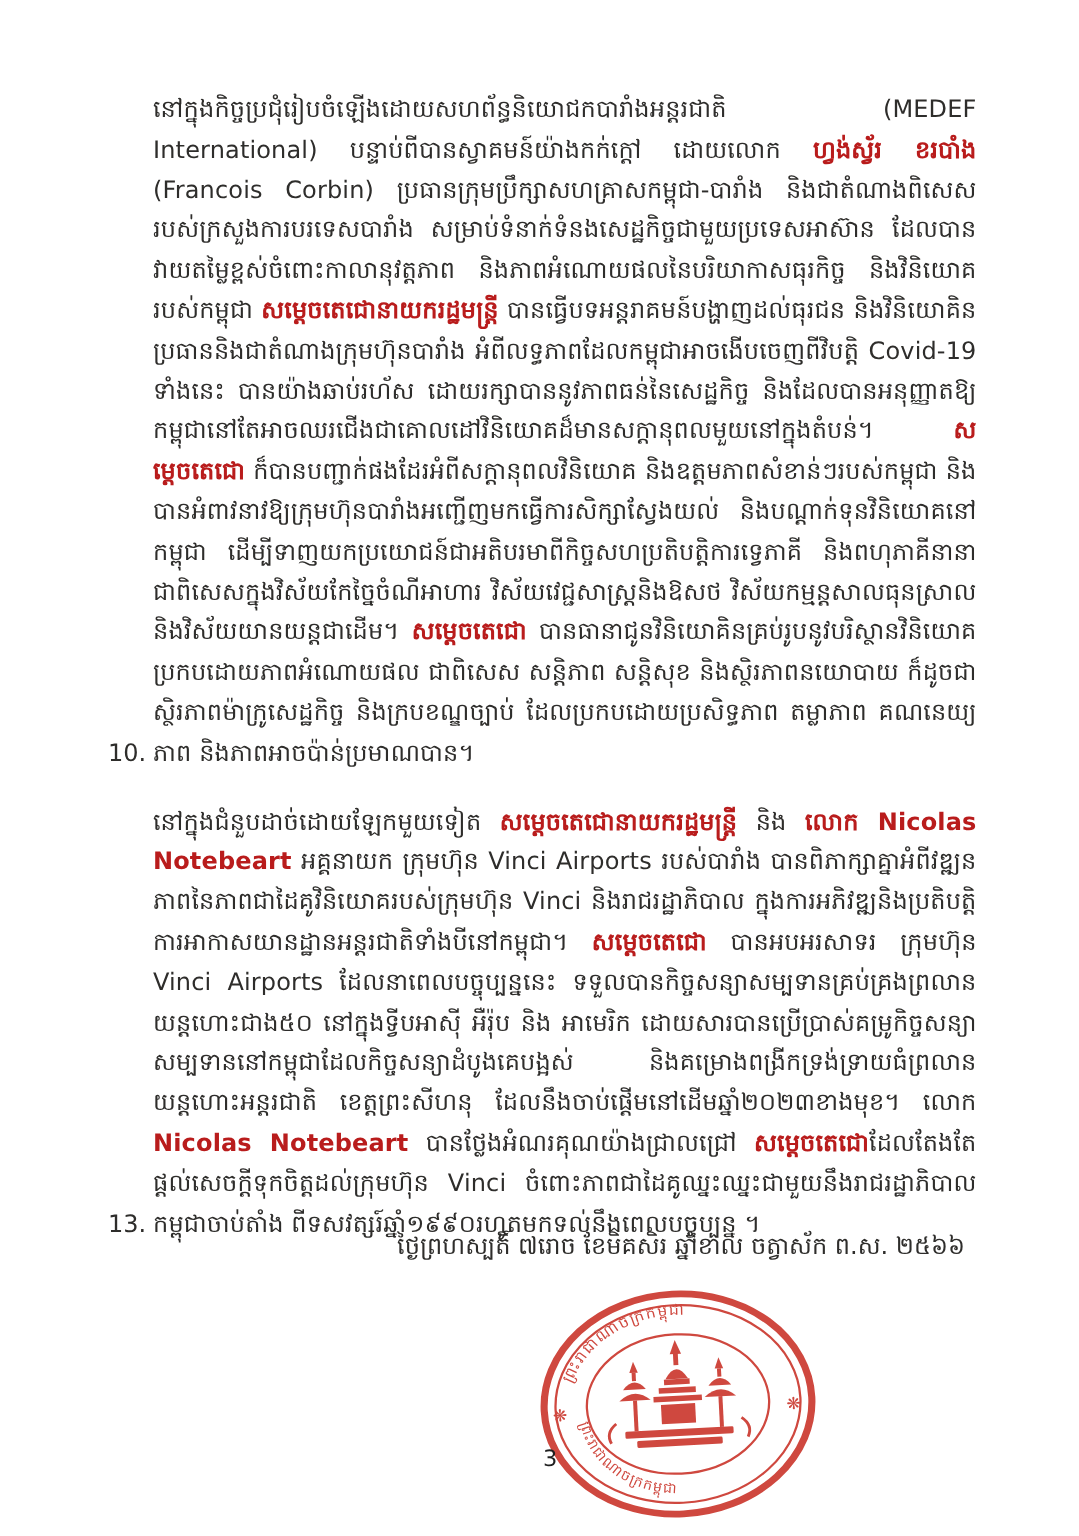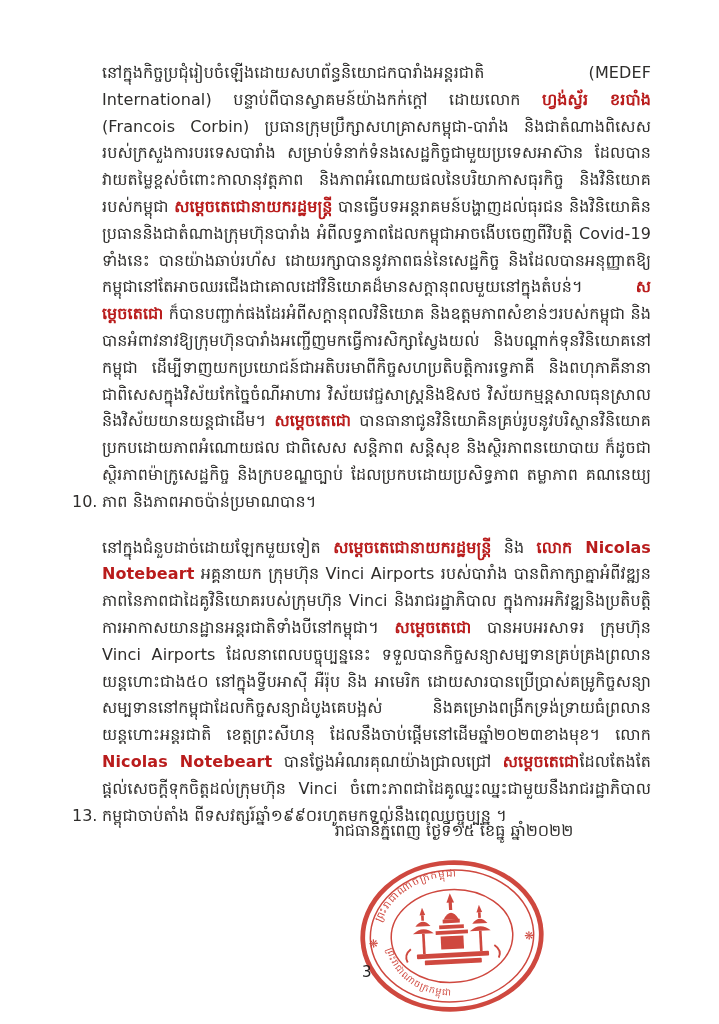--- a/index.html
+++ b/index.html
@@ -76,21 +76,21 @@
     </section>
 
     <section class="para">
       <span class="para-num">13.</span>
       <p class="para-body"><span>នៅក្នុងជំនួបដាច់ដោយឡែកមួយទៀត </span><strong>សម្តេចតេជោនាយករដ្ឋមន្ត្រី</strong><span> និង </span><strong>លោក Nicolas Notebeart</strong><span> អគ្គនាយក ក្រុមហ៊ុន Vinci Airports របស់បារាំង បានពិភាក្សាគ្នាអំពីវឌ្ឍនភាពនៃភាពជាដៃគូវិនិយោគរបស់ក្រុមហ៊ុន Vinci និងរាជរដ្ឋាភិបាល ក្នុងការអភិវឌ្ឍនិងប្រតិបត្តិការអាកាសយានដ្ឋានអន្តរជាតិទាំងបីនៅកម្ពុជា។ </span><strong>សម្តេចតេជោ</strong><span> បានអបអរសាទរ ក្រុមហ៊ុន Vinci Airports ដែលនាពេលបច្ចុប្បន្ននេះ ទទួលបានកិច្ចសន្យាសម្បទានគ្រប់គ្រងព្រលានយន្តហោះជាង៥០ នៅក្នុងទ្វីបអាស៊ី អឺរ៉ុប និង អាមេរិក ដោយសារបានប្រើប្រាស់គម្រូកិច្ចសន្យាសម្បទាននៅកម្ពុជាដែលកិច្ចសន្យាដំបូងគេបង្អស់ និងគម្រោងពង្រីកទ្រង់ទ្រាយធំព្រលានយន្តហោះអន្តរជាតិ ខេត្តព្រះសីហនុ ដែលនឹងចាប់ផ្តើមនៅដើមឆ្នាំ២០២៣ខាងមុខ។ លោក </span><strong>Nicolas Notebeart</strong><span> បានថ្លែងអំណរគុណយ៉ាងជ្រាលជ្រៅ </span><strong>សម្តេចតេជោ</strong><span>ដែលតែងតែផ្តល់សេចក្តីទុកចិត្តដល់ក្រុមហ៊ុន Vinci ចំពោះភាពជាដៃគូឈ្នះឈ្នះជាមួយនឹងរាជរដ្ឋាភិបាលកម្ពុជាចាប់តាំង ពីទសវត្សរ៍ឆ្នាំ១៩៩០រហូតមកទល់នឹងពេលបច្ចុប្បន្ន ។</span></p>
     </section>
 
   </main>
 
   <div class="date-block">
-    <div>រាជធានីភ្នំពេញ ថ្ងៃទី១៥ ខែធ្នូ ឆ្នាំ២០២២</div>
+    <div>ថ្ងៃព្រហស្បតិ៍ ៧រោច ខែមិគសិរ ឆ្នាំខាល ចត្វាស័ក ព.ស. ២៥៦៦</div>
   </div>
 
   <div class="page-number">3</div>
 
   <div class="seal">
     <svg viewBox="0 0 200 168" preserveAspectRatio="none">
       <defs>
         <path id="arcTop" d="M 22 88 A 78 68 0 0 1 178 88" fill="none"></path>
         <path id="arcBottom" d="M 30 86 A 70 62 0 0 0 170 86" fill="none"></path>
       </defs>

